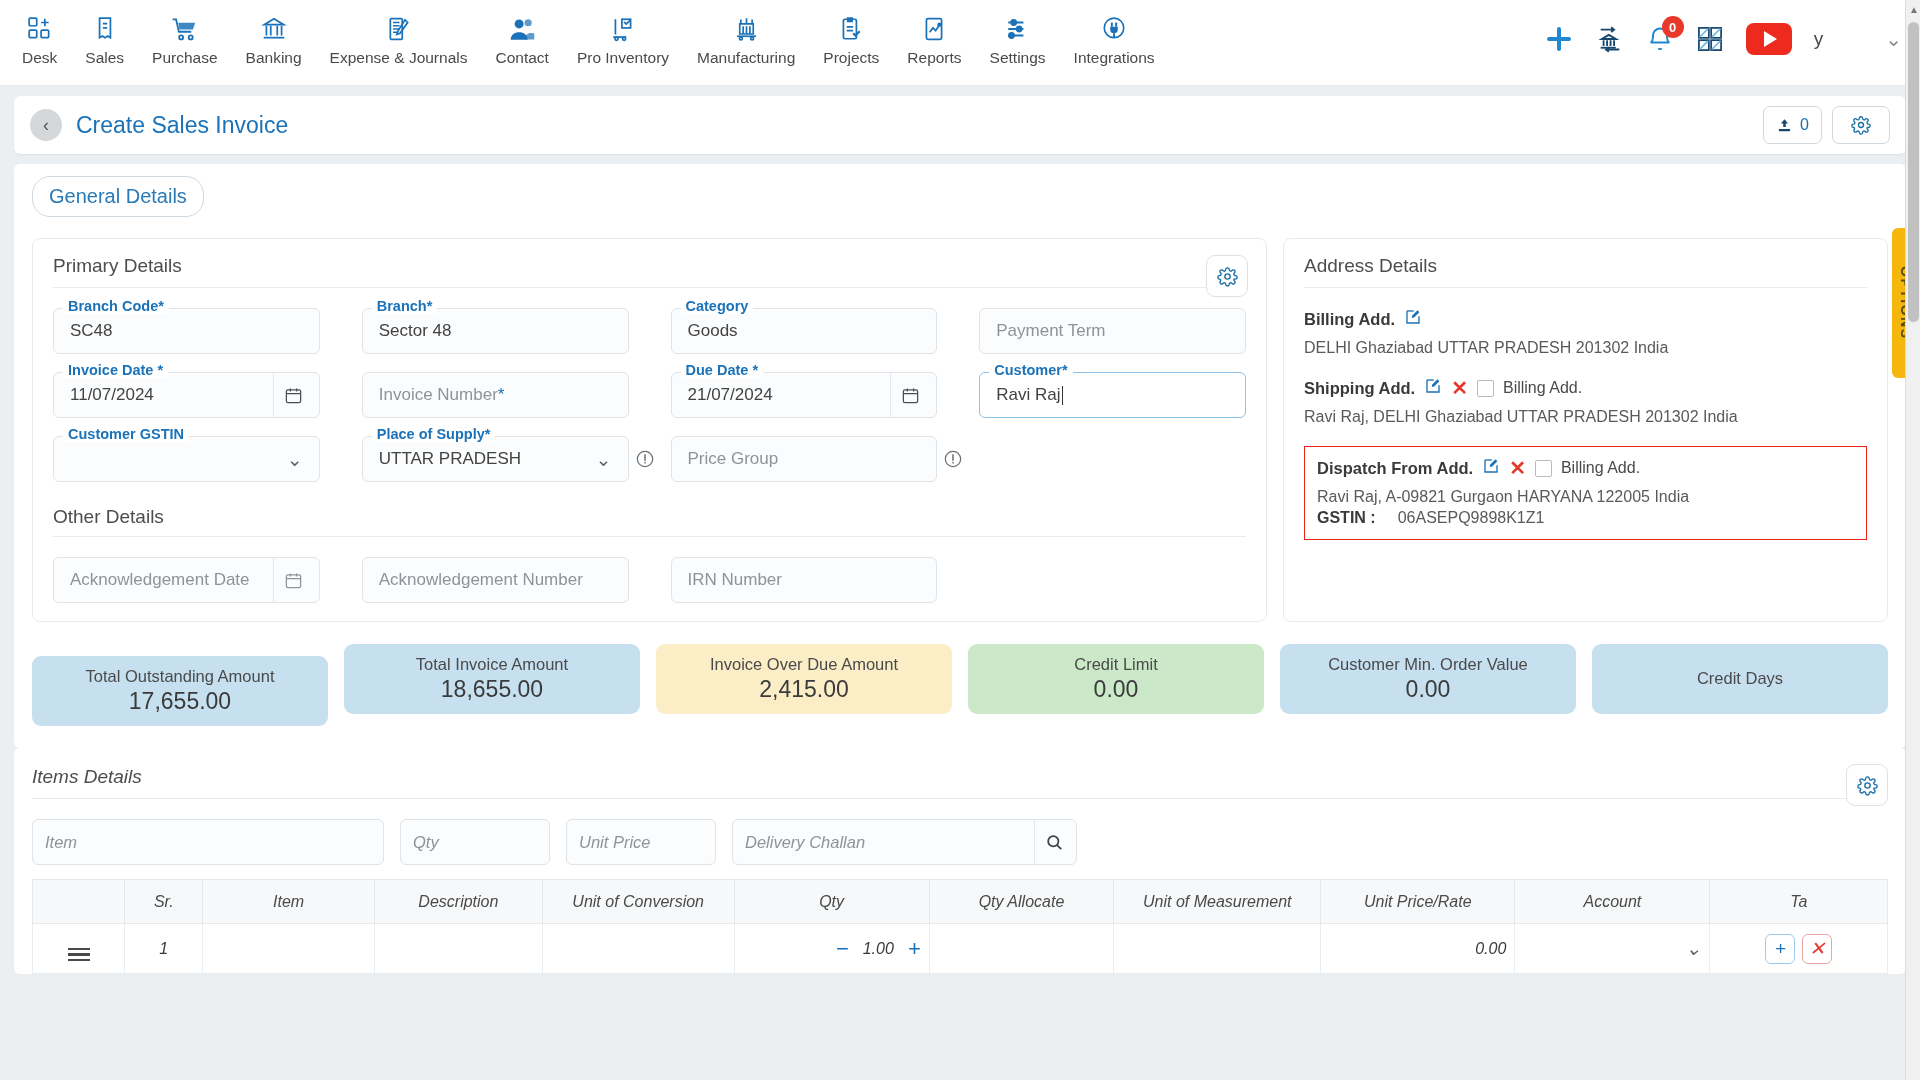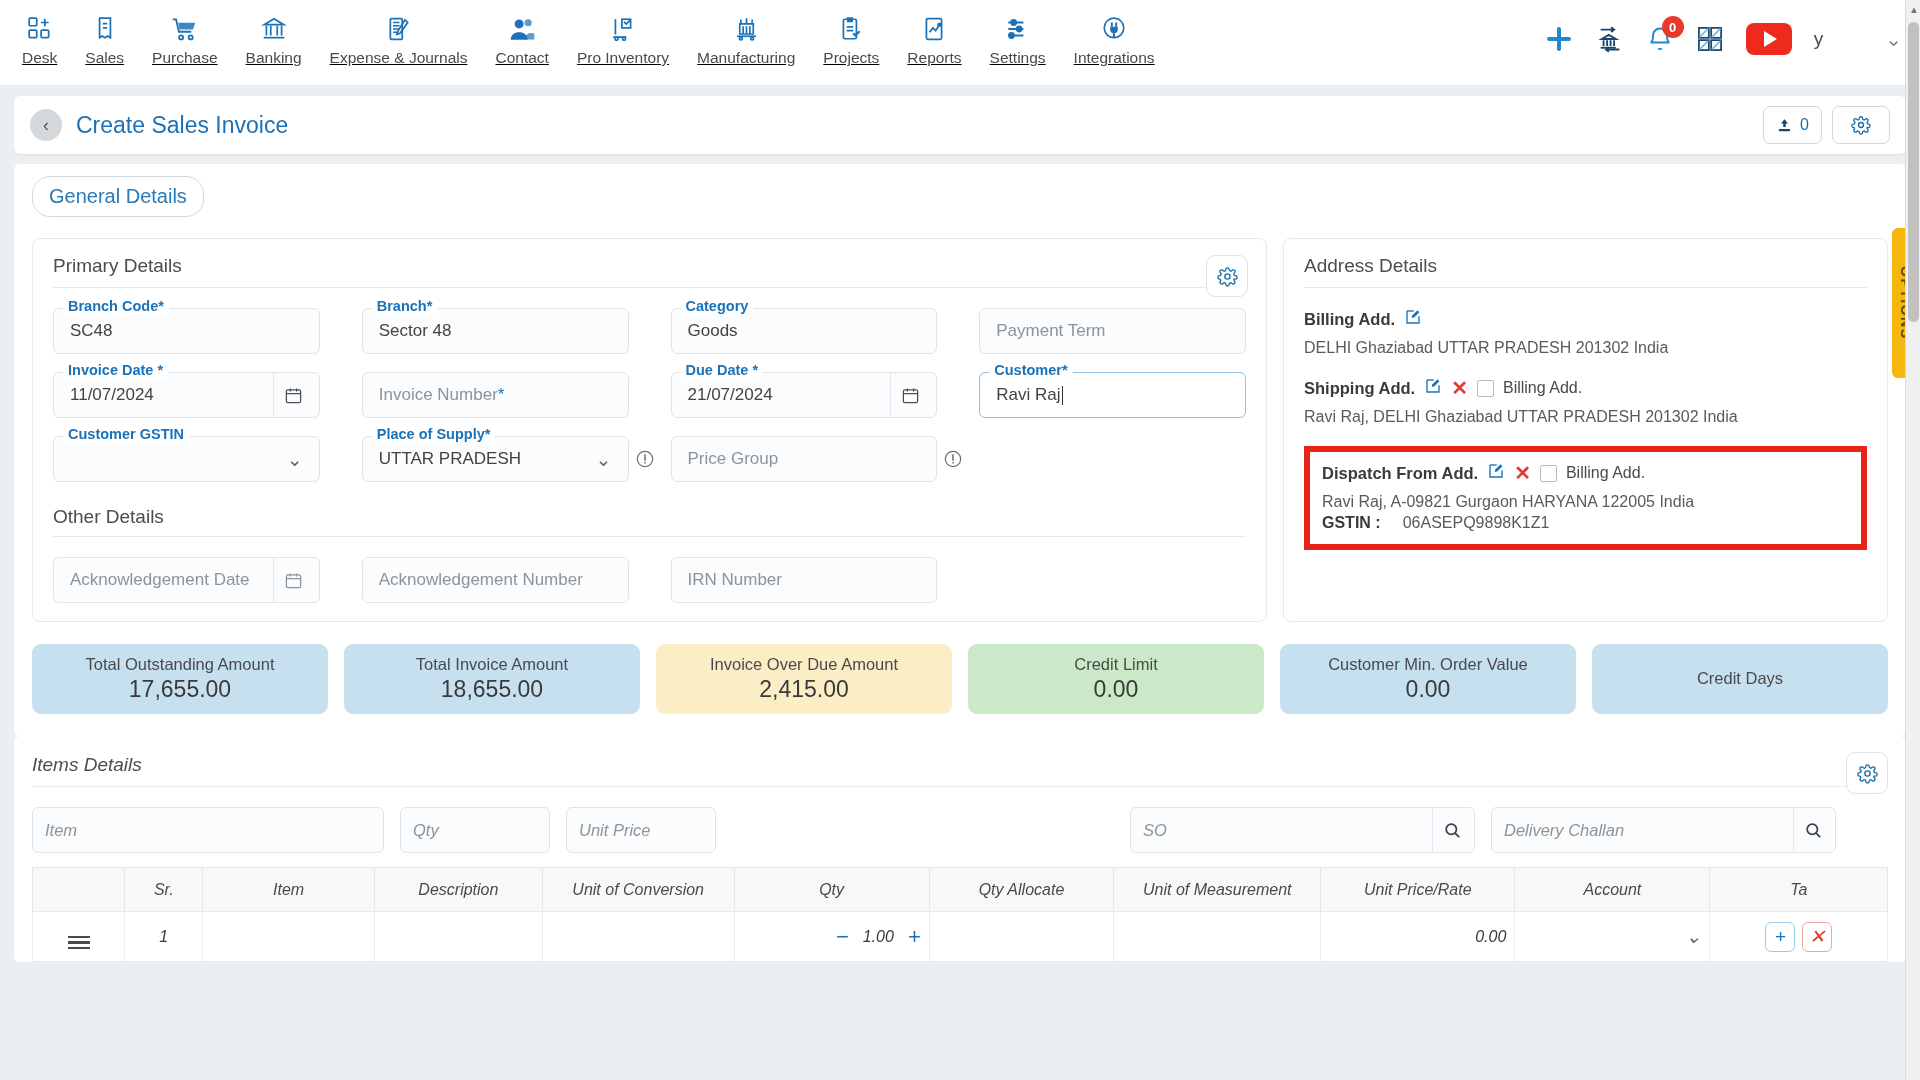--- a/index.html
+++ b/index.html
@@ -10,21 +10,21 @@
     overflow: hidden;
   }
 
   
   .topnav {
     height: 86px; background: #ffffff;
     display: flex; align-items: flex-start;
     padding: 8px 0 0 0; position: relative;
     border-bottom: 1px solid #e8ebee;
   }
-  .nav-items { display: flex; align-items: flex-start; padding-left: 8px; text-decoration: underline; }
+  .nav-items { display: flex; align-items: flex-start; padding-left: 8px; }
   .nav-item {
     display: flex; flex-direction: column; align-items: center;
     padding: 4px 14px; cursor: pointer; min-width: 54px;
   }
   .nav-item .ic { height: 34px; display:flex; align-items:center; justify-content:center; }
   .nav-item .lbl {
     font-size: 15.5px; color: #4a4a4a; margin-top: 3px; white-space: nowrap;
   }
   .nav-right {
     margin-left: auto; display: flex; align-items: center;
@@ -119,21 +119,21 @@
   .subhead { font-size: 19px; color: #4d4d4d; margin: 24px 0 8px 0; }
 
   
   .addr-block { margin-bottom: 18px; }
   .addr-title-row { display: flex; align-items: center; gap: 9px; margin-bottom: 6px; }
   .addr-title { font-size: 16.5px; color: #3a3a3a; font-weight: bold; }
   .addr-text { font-size: 16px; color: #5a5a5a; line-height: 1.45; }
   .x-ic { color: #e23b2e; font-size: 20px; font-weight: bold; cursor: pointer; line-height: 1; }
   .cb { width: 17px; height: 17px; border: 1.5px solid #b4bcc2; border-radius: 2px; background:#fff; cursor:pointer;}
   .cb-lbl { font-size: 16px; color: #4a4a4a; }
-  .hl-box { border: 6px solid #4d7c0f; padding: 10px 12px 12px 12px; margin-top: 4px; }
+  .hl-box { border: 1px solid #4d7c0f; padding: 10px 12px 12px 12px; margin-top: 4px; }
   .gstin-row { display:flex; gap: 22px; font-size: 16px; color:#5a5a5a; }
   .gstin-k { font-weight: bold; color:#3a3a3a; }
 
   
   .options-tab {
     position: absolute; right: -14px; top: 0px; width: 28px; height: 150px;
     background: #f5b70b; border-radius: 6px 0 0 6px; cursor: pointer;
     display: flex; align-items: center; justify-content: center;
   }
   .options-tab span {
@@ -601,21 +601,21 @@
         <div class="addr-text">Ravi Raj, A-09821 Gurgaon HARYANA 122005 India</div>
         <div class="gstin-row">
           <span class="gstin-k">GSTIN :</span>
           <span>06ASEPQ9898K1Z1</span>
         </div>
       </div>
     </div>
   </div>
 
   <div class="summary-wrap">
-    <div class="sum-card" style="background: rgb(199, 224, 240);">
+    <div class="sum-card" style="background: rgb(199, 224, 240); margin-top: 12px;">
       <span class="sum-lbl">Total Outstanding Amount</span>
       <span class="sum-val">17,655.00</span>
     </div>
     <div class="sum-card" style="background: rgb(199, 224, 240);">
       <span class="sum-lbl">Total Invoice Amount</span>
       <span class="sum-val">18,655.00</span>
     </div>
     <div class="sum-card" style="background: rgb(251, 238, 199);">
       <span class="sum-lbl">Invoice Over Due Amount</span>
       <span class="sum-val">2,415.00</span>
@@ -647,29 +647,20 @@
 
   <div class="items-search-row">
     <div class="srch-box" style="width:352px;">
       <span>Item</span>
     </div>
     <div class="srch-box" style="width:150px;">
       <span>Qty</span>
     </div>
     <div class="srch-box" style="width:150px;">
       <span>Unit Price</span>
-    </div>
-    <div class="srch-box" style="width:345px; margin-left:398px;">
-      <span>SO</span>
-      <span class="srch-ic">
-        <svg width="19" height="19" viewBox="0 0 24 24" fill="none" stroke="#3b4146" stroke-width="2.2">
-            <circle cx="10.5" cy="10.5" r="6.5"></circle>
-            <path d="m15.5 15.5 5 5"></path>
-          </svg>
-      </span>
     </div>
     <div class="srch-box" style="width:345px;">
       <span>Delivery Challan</span>
       <span class="srch-ic">
         <svg width="19" height="19" viewBox="0 0 24 24" fill="none" stroke="#3b4146" stroke-width="2.2">
             <circle cx="10.5" cy="10.5" r="6.5"></circle>
             <path d="m15.5 15.5 5 5"></path>
           </svg>
       </span>
     </div>

